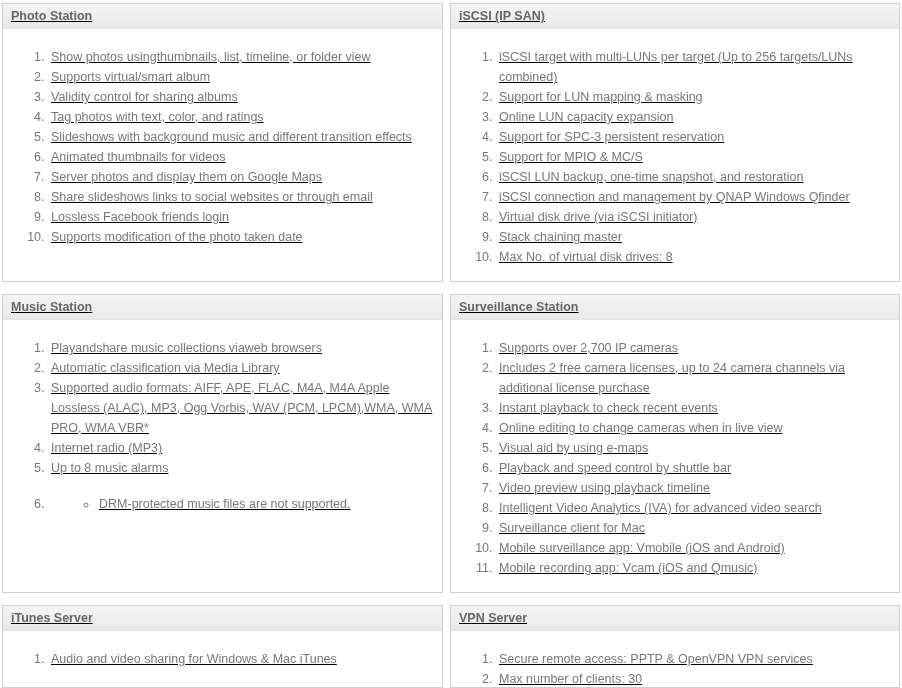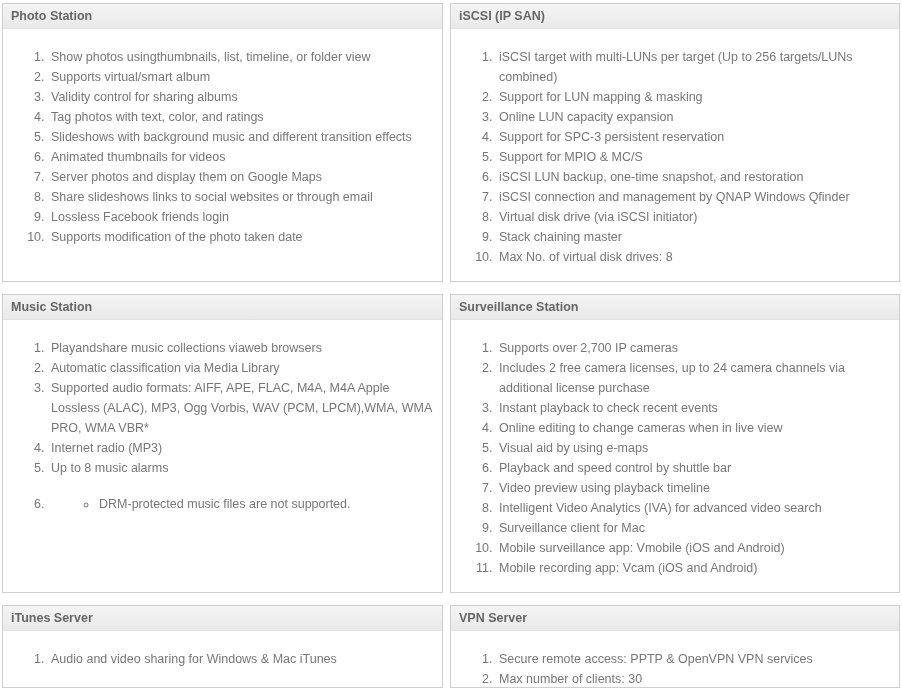--- a/index.html
+++ b/index.html
@@ -19,20 +19,21 @@
     grid-template-rows: auto auto minmax(0, 1fr);
     column-gap: 7px;
     row-gap: 12px;
     background: #ffffff;
   }
   .cell {
     box-sizing: border-box;
     border: 1px solid #cfcfcf;
     background: #ffffff;
     overflow: hidden;
+    text-decoration: underline;
   }
   .cell-header {
     background: linear-gradient(#f4f4f4, #e9e9e9);
     border-bottom: 1px solid #e3e3e3;
     color: #666666;
     font-weight: bold;
     font-size: 12.5px;
     line-height: 15px;
     padding: 5px 8px 4px 8px;
   }
@@ -114,21 +115,21 @@
         <li><span>Supports over 2,700 IP cameras</span></li>
         <li><span>Includes 2 free camera licenses, up to 24 camera channels via additional license purchase</span></li>
         <li><span>Instant playback to check recent events</span></li>
         <li><span>Online editing to change cameras when in live view</span></li>
         <li><span>Visual aid by using e-maps</span></li>
         <li><span>Playback and speed control by shuttle bar</span></li>
         <li><span>Video preview using playback timeline</span></li>
         <li><span>Intelligent Video Analytics (IVA) for advanced video search</span></li>
         <li><span>Surveillance client for Mac</span></li>
         <li><span>Mobile surveillance app: Vmobile (iOS and Android)</span></li>
-        <li><span>Mobile recording app: Vcam (iOS and Android)</span></li>
+        <li><span>Mobile recording app: Vcam (iOS and Qmusic)</span></li>
       </ol>
     </section>
     <section class="cell" style="grid-area: 3 / 2;">
       <div class="cell-header">VPN Server</div>
       <ol class="feature-list">
         <li><span>Secure remote access: PPTP &amp; OpenVPN VPN services</span></li>
         <li><span>Max number of clients: 30</span></li>
       </ol>
     </section>
   </div>

